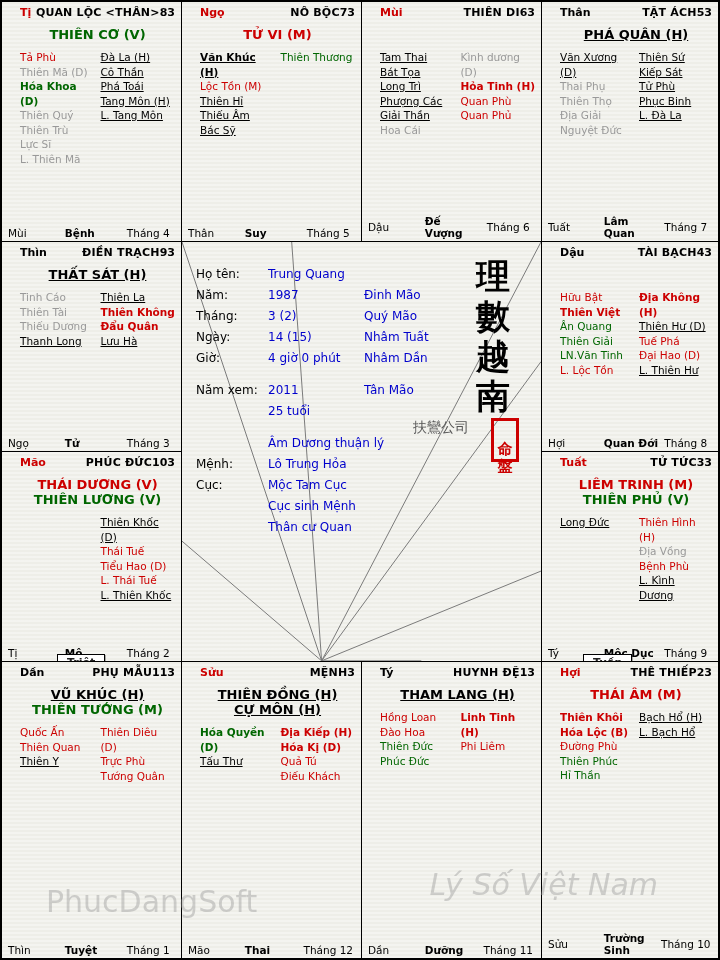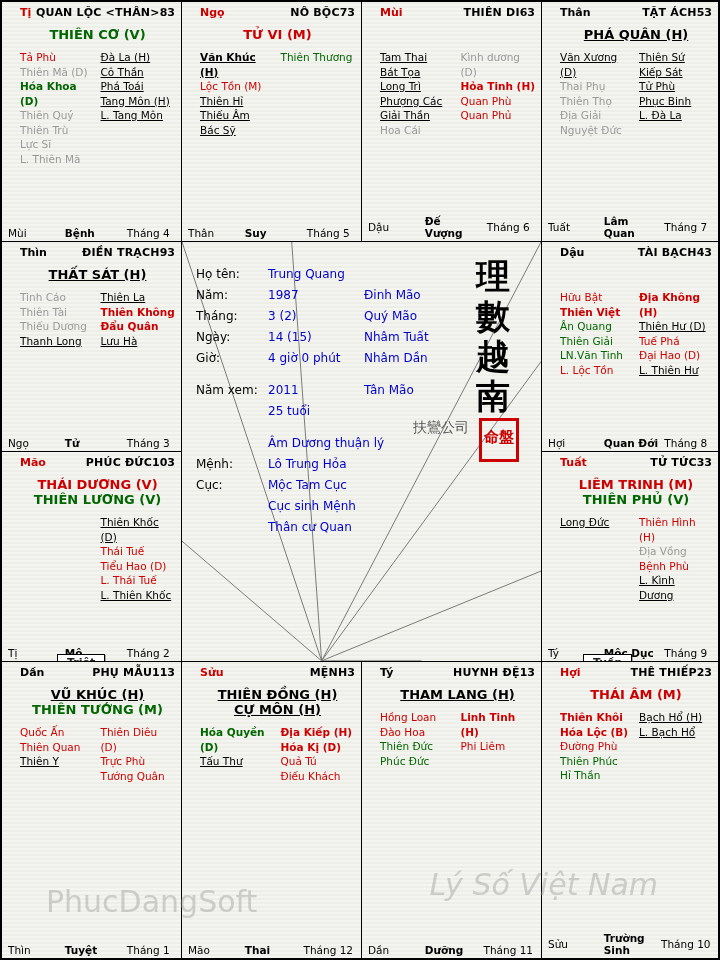--- a/index.html
+++ b/index.html
@@ -131,28 +131,28 @@
     position:absolute;
     right:72px;top:178px;
     color:#555;
     font-size:14px;
     line-height:15px;
     text-align:center;
   }
   .seal{
     position:absolute;
     right:22px;top:176px;
-    width:40px;height:44px;
+    width:28px;height:44px;
     border:3px solid #cc0000;
     color:#cc0000;
     font-size:15px;
     font-weight:bold;
     line-height:17px;
     text-align:center;
-    padding-top:8px;
+    padding-top:20px;
     box-sizing:border-box;
   }
   .wm-left{position:absolute;left:44px;bottom:39px;font-size:30px;color:rgba(150,150,150,0.42);}
   .wm-right{position:absolute;right:60px;bottom:56px;font-size:30px;color:rgba(150,150,150,0.42);font-style:italic;}
 </style>
 </head>
 <body>
 
 <div id="chart">
   <div class="grid">

